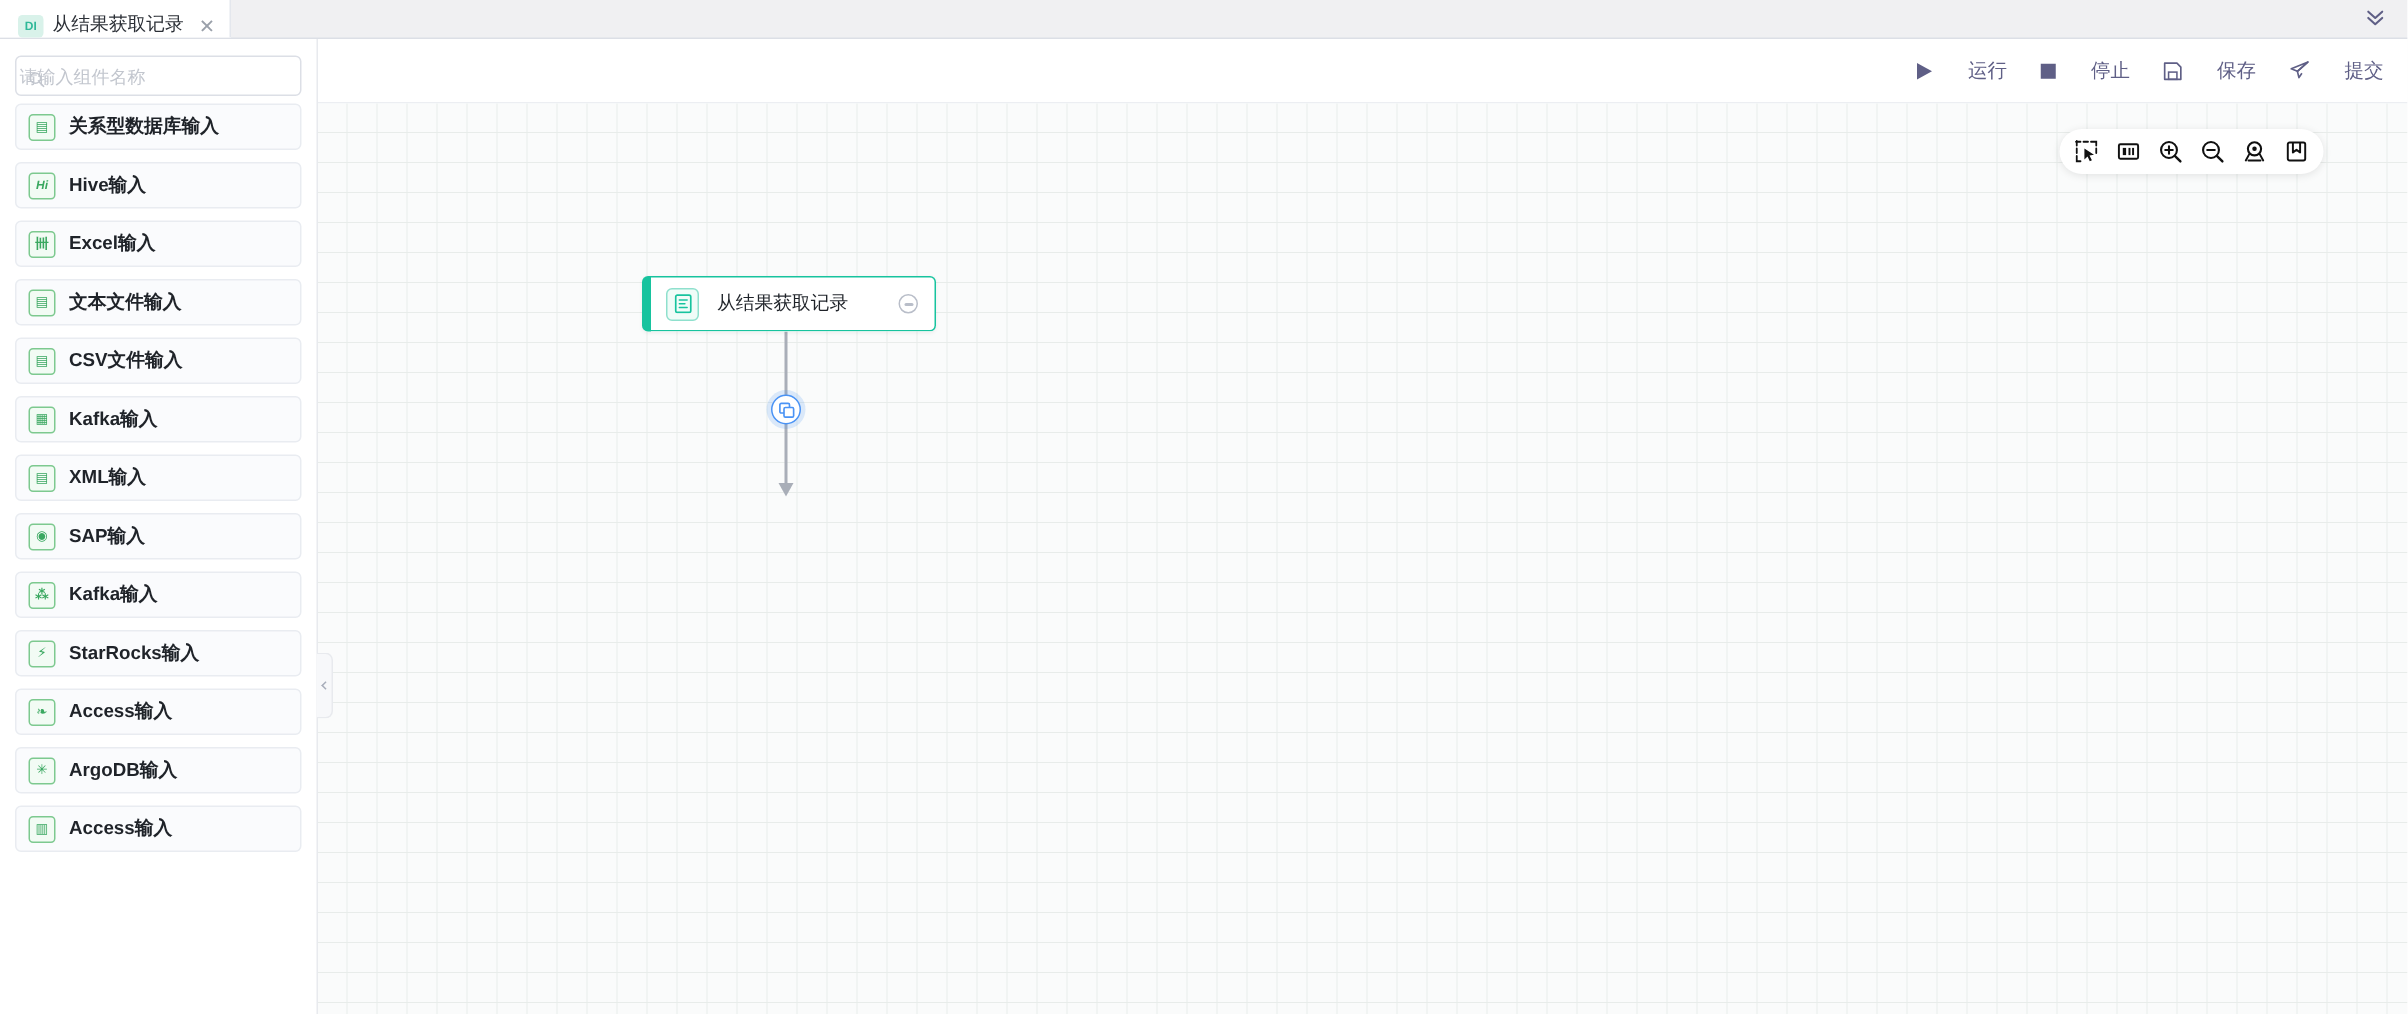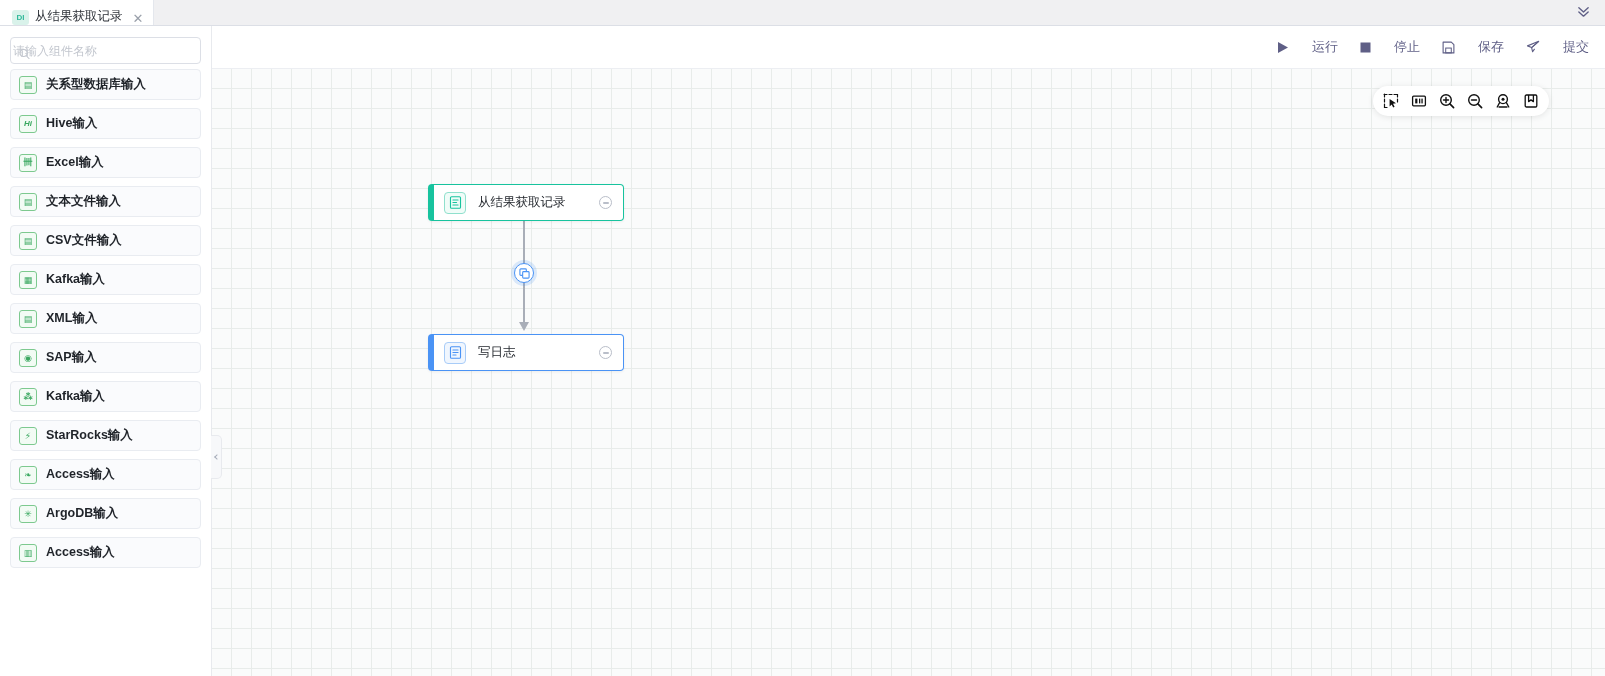--- a/index.html
+++ b/index.html
@@ -431,28 +431,15 @@
           <svg width="13" height="13" viewBox="0 0 14 14" fill="none">
             <rect x="1.6" y="0.8" width="10.8" height="12.4" rx="1.2" stroke="#17c39e" stroke-width="1.2"></rect>
             <path d="M4.2 4.3 H9.8 M4.2 7 H8.2 M4.2 9.7 H9.8" stroke="#17c39e" stroke-width="1.1" stroke-linecap="round"></path>
           </svg>
         </div>
         <span class="node-title">从结果获取记录</span>
         <span class="node-port"></span>
       </div>
     </div>
 
-    <div class="node" id="node-log">
-      <div class="node-accent"></div>
-      <div class="node-body">
-        <div class="node-ico">
-          <svg width="13" height="13" viewBox="0 0 14 14" fill="none">
-            <rect x="1.6" y="0.8" width="10.8" height="12.4" rx="1.2" stroke="#4a93f5" stroke-width="1.2"></rect>
-            <path d="M4.2 4.3 H9.8 M4.2 7 H9.8 M4.2 9.7 H7.6" stroke="#4a93f5" stroke-width="1.1" stroke-linecap="round"></path>
-          </svg>
-        </div>
-        <span class="node-title">写日志</span>
-        <span class="node-port"></span>
-      </div>
-    </div>
 
   </div>
 </div>
 
 </body></html>

